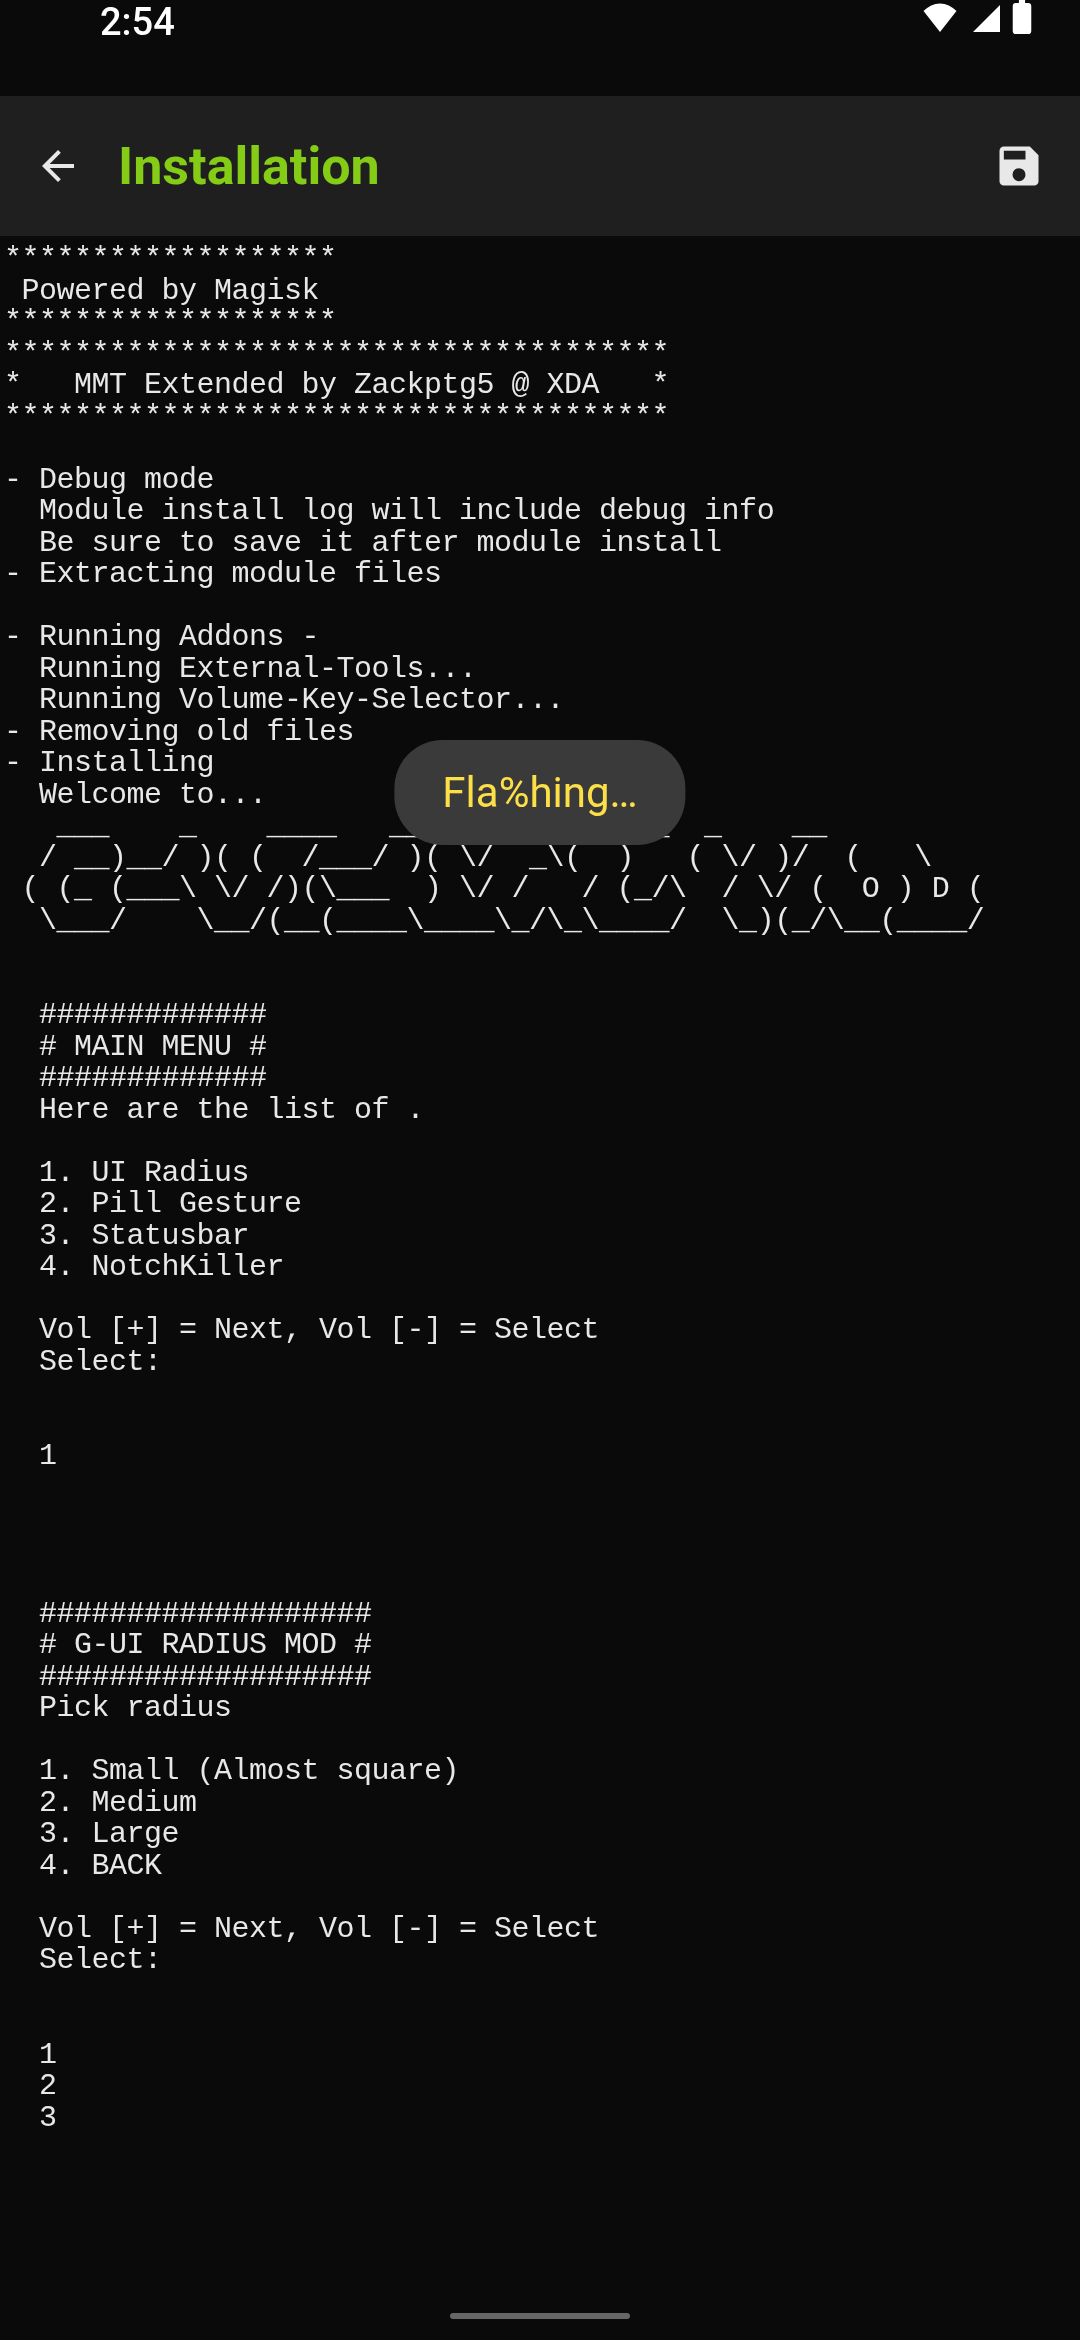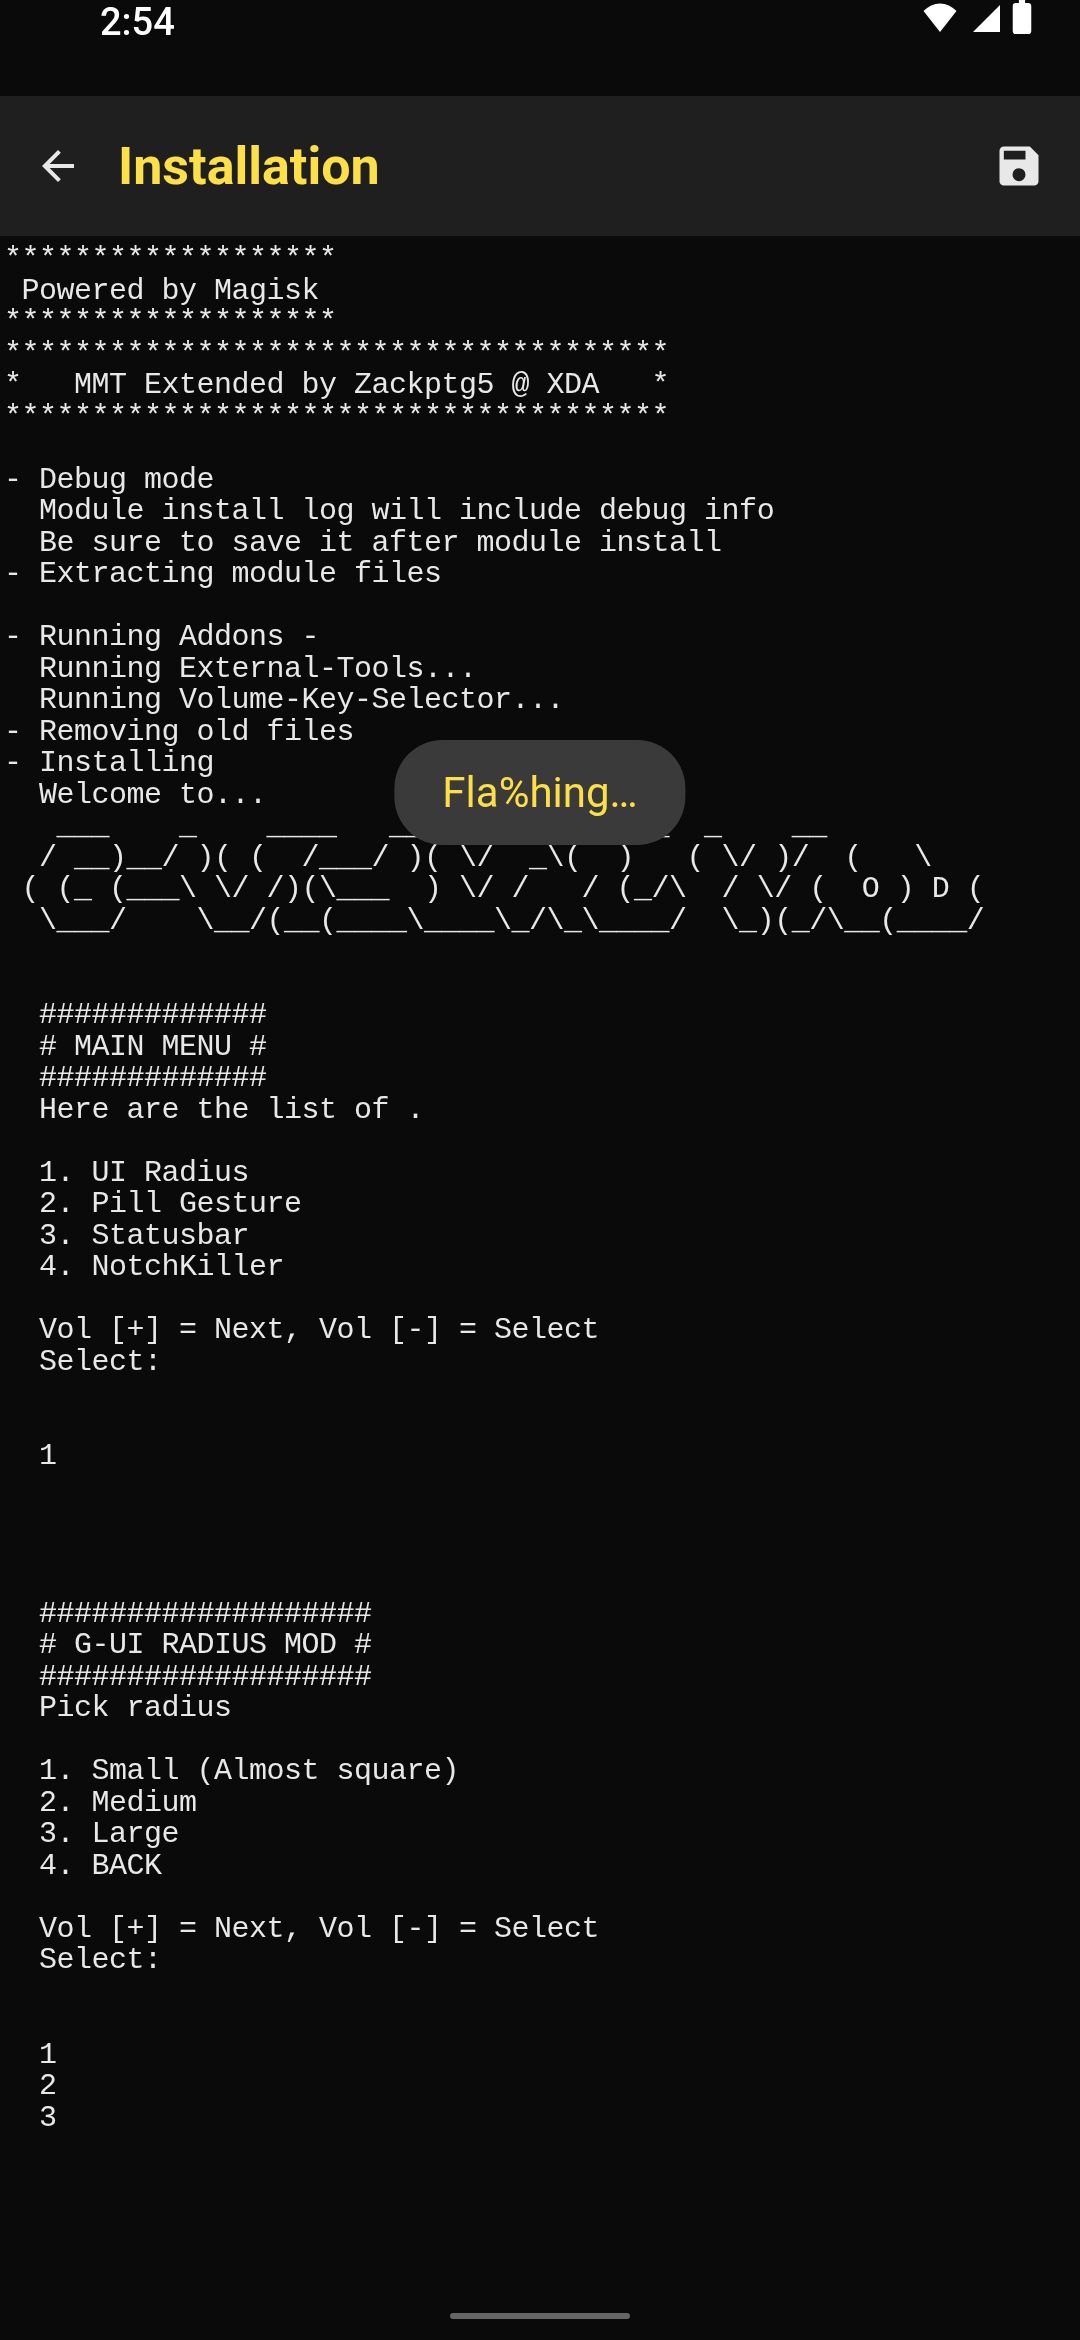--- a/index.html
+++ b/index.html
@@ -52,21 +52,21 @@
       width: 56px;
       height: 56px;
       display: flex;
       align-items: center;
       justify-content: center;
       cursor: pointer;
     }
     .app-title {
       font-size: 52px;
       font-weight: 700;
-      color: #fde047;
+      color: #84cc16;
       flex: 1;
     }
     .save-button {
       width: 62px;
       height: 62px;
       display: flex;
       align-items: center;
       justify-content: center;
       cursor: pointer;
     }

